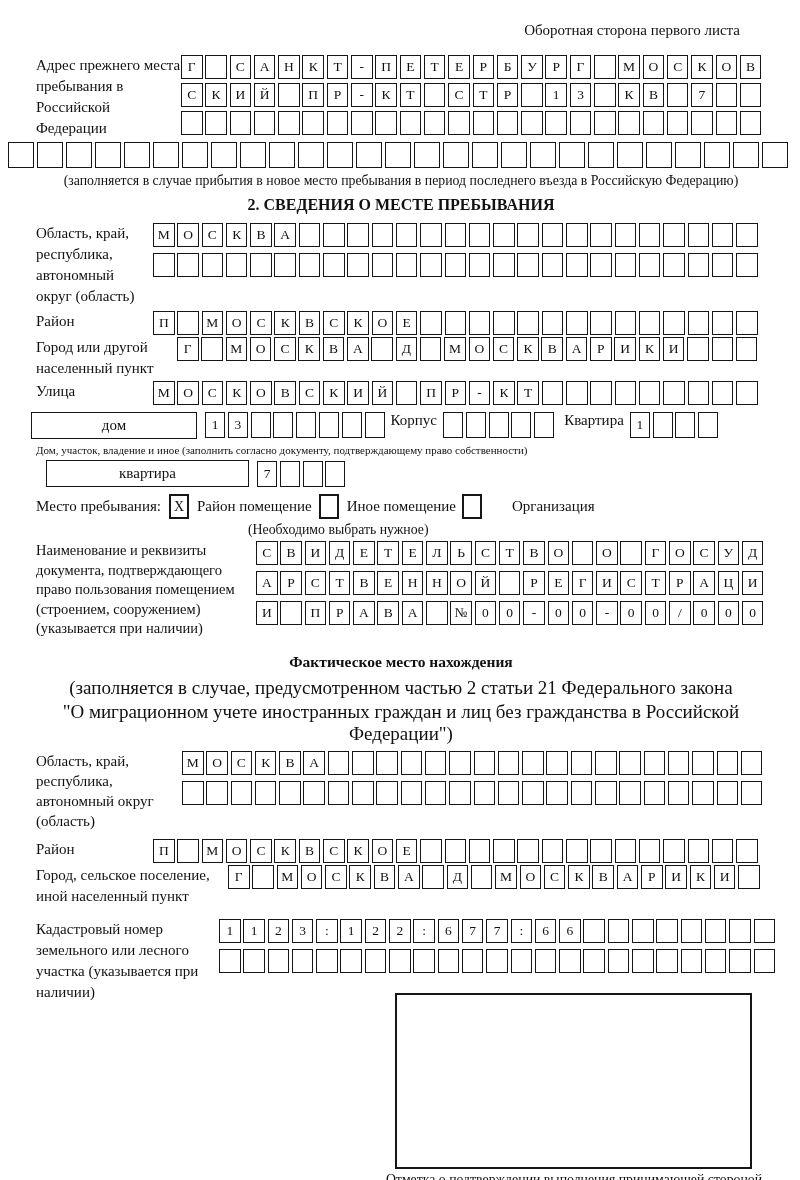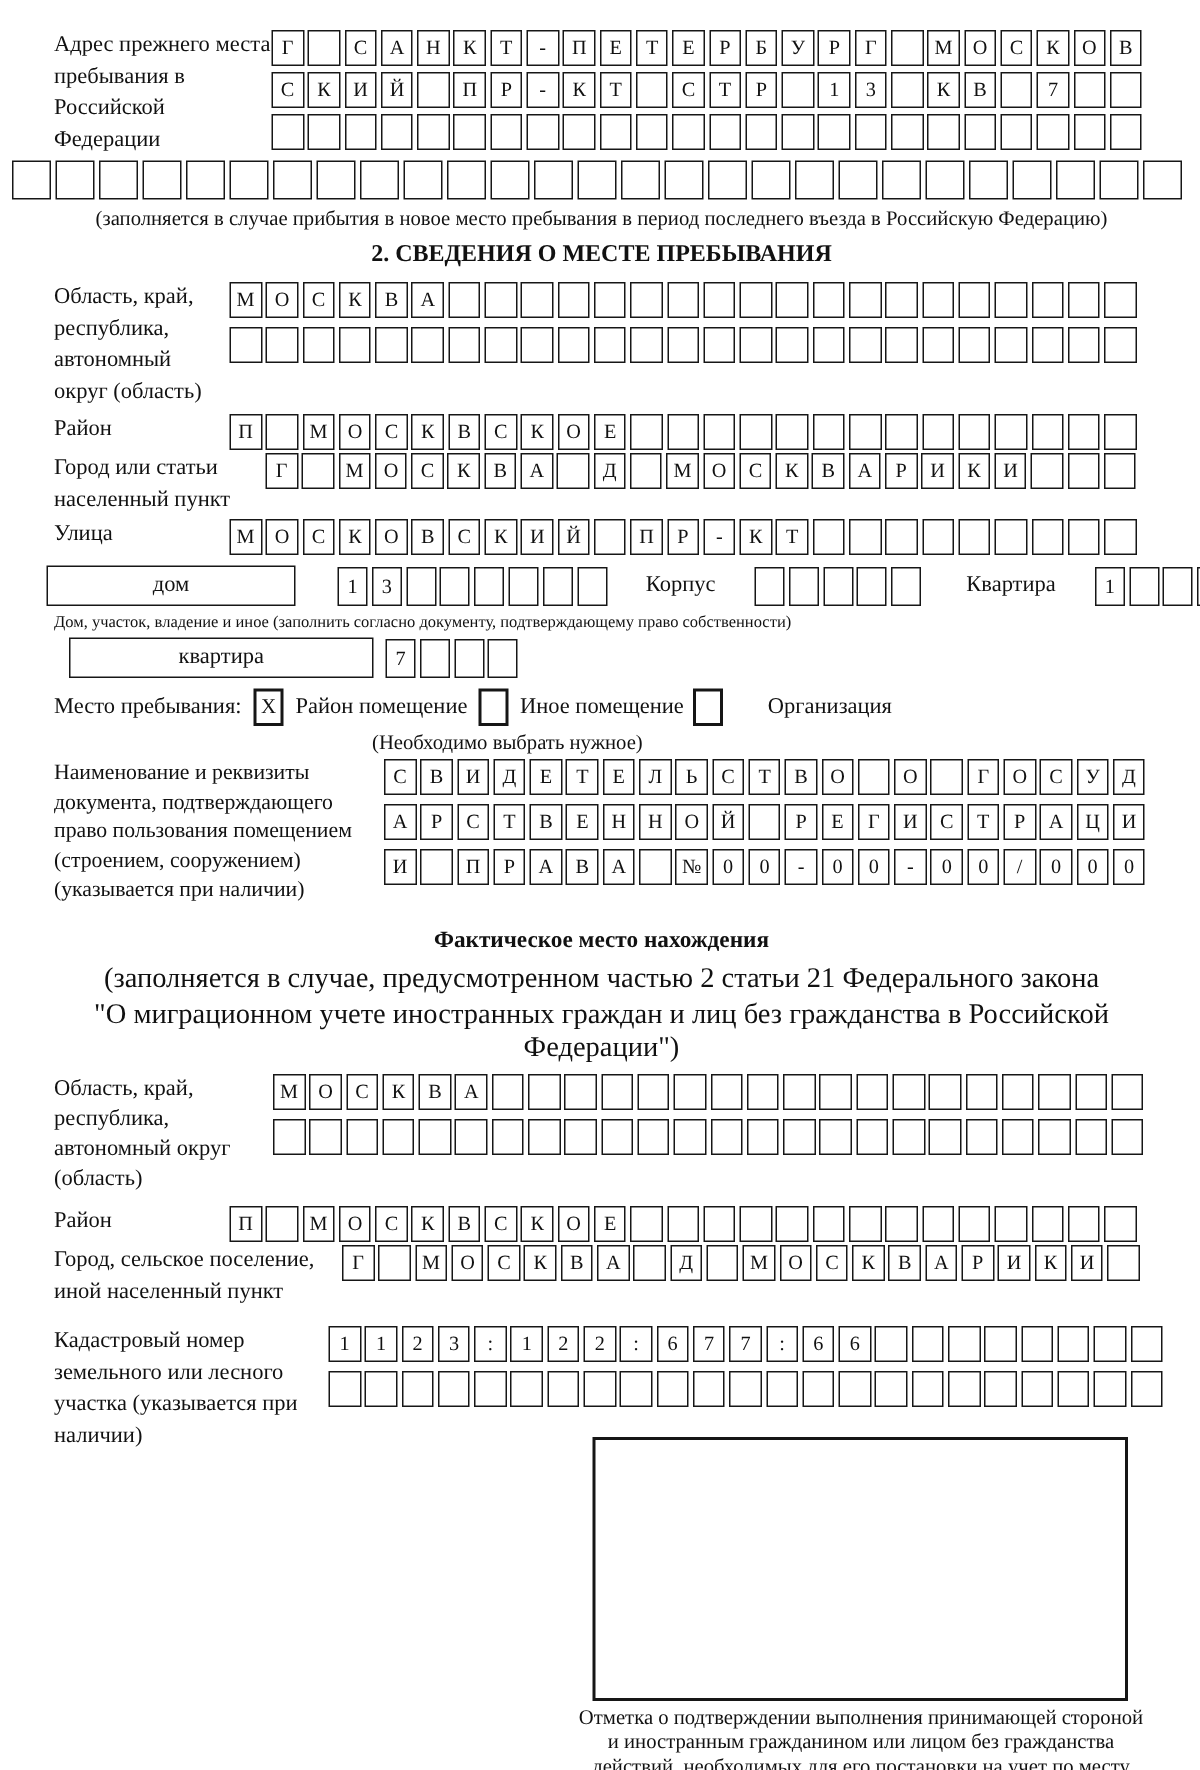--- a/index.html
+++ b/index.html
@@ -21,21 +21,21 @@
   .housecells .cell{width:20px;height:26px;}
 
   .caption-c{text-align:center;font-size:13.8px;margin-top:5px;}
   .caption-l{font-size:11px;margin:5px 0 4px 0;}
   .h-main{text-align:center;font-size:16px;font-weight:bold;margin:7px 0 9px 0;}
   .h-sub{text-align:center;font-size:15.5px;font-weight:bold;margin:14px 0 6px 0;}
   .note-c{text-align:center;font-size:19px;margin:2px 0;font-family:Liberation Serif, serif;}
 
   .rectlabel{box-sizing:border-box;border:1.6px solid #161616;height:27px;display:inline-flex;
              align-items:center;justify-content:center;font-size:15px;flex-shrink:0;}
-  .houserow{display:flex;align-items:center;margin:7px 0 0 -5px;gap:20px;}
+  .houserow{display:flex;margin:7px 0 0 -5px;}
   .aptrow{display:flex;align-items:center;margin:2px 0 0 -2px;padding-left:12px;}
   .inline-lbl{font-size:15px;margin:0 6px;white-space:nowrap;}
 
   .stayrow{display:flex;align-items:center;margin-top:7px;font-size:15px;}
   .checkbox{box-sizing:border-box;width:20px;height:25px;border:2px solid #161616;display:inline-flex;
             align-items:center;justify-content:center;font-size:14px;flex-shrink:0;}
   .staynote{font-size:13.8px;margin:3px 0 3px 212px;}
 
   .doclabel{width:220px;font-size:14.5px;line-height:19.5px;}
   .docgrids .cellrow{margin-bottom:6px;}
@@ -51,20 +51,21 @@
   .lw192{width:192px;}
   .lw183{width:183px;}
   .mt2{margin-top:2px;} .mt4{margin-top:4px;} .mt6{margin-top:6px;}
   .mt8{margin-top:8px;} .mt12{margin-top:12px;}
 </style>
 </head>
 <body>
 
 <div class="page">
 
+  <div class="corner">Оборотная сторона первого листа</div>
 
   <div class="field">
     <div class="label lw145">Адрес прежнего места пребывания в Российской Федерации</div>
     <div class="grids">
       <div class="cellrow">
           <span class="cell">Г</span>
           <span class="cell"></span>
           <span class="cell">С</span>
           <span class="cell">А</span>
           <span class="cell">Н</span>
@@ -262,21 +263,21 @@
           <span class="cell"></span>
           <span class="cell"></span>
           <span class="cell"></span>
           <span class="cell"></span>
           <span class="cell"></span>
         </div>
       </div>
   </div>
 
   <div class="field mt2">
-    <div class="label lw141">Город или статьи населенный пункт</div>
+    <div class="label lw141">Город или другой населенный пункт</div>
     <div class="grids">
         <div class="cellrow">
           <span class="cell">Г</span>
           <span class="cell"></span>
           <span class="cell">М</span>
           <span class="cell">О</span>
           <span class="cell">С</span>
           <span class="cell">К</span>
           <span class="cell">В</span>
           <span class="cell">А</span>

